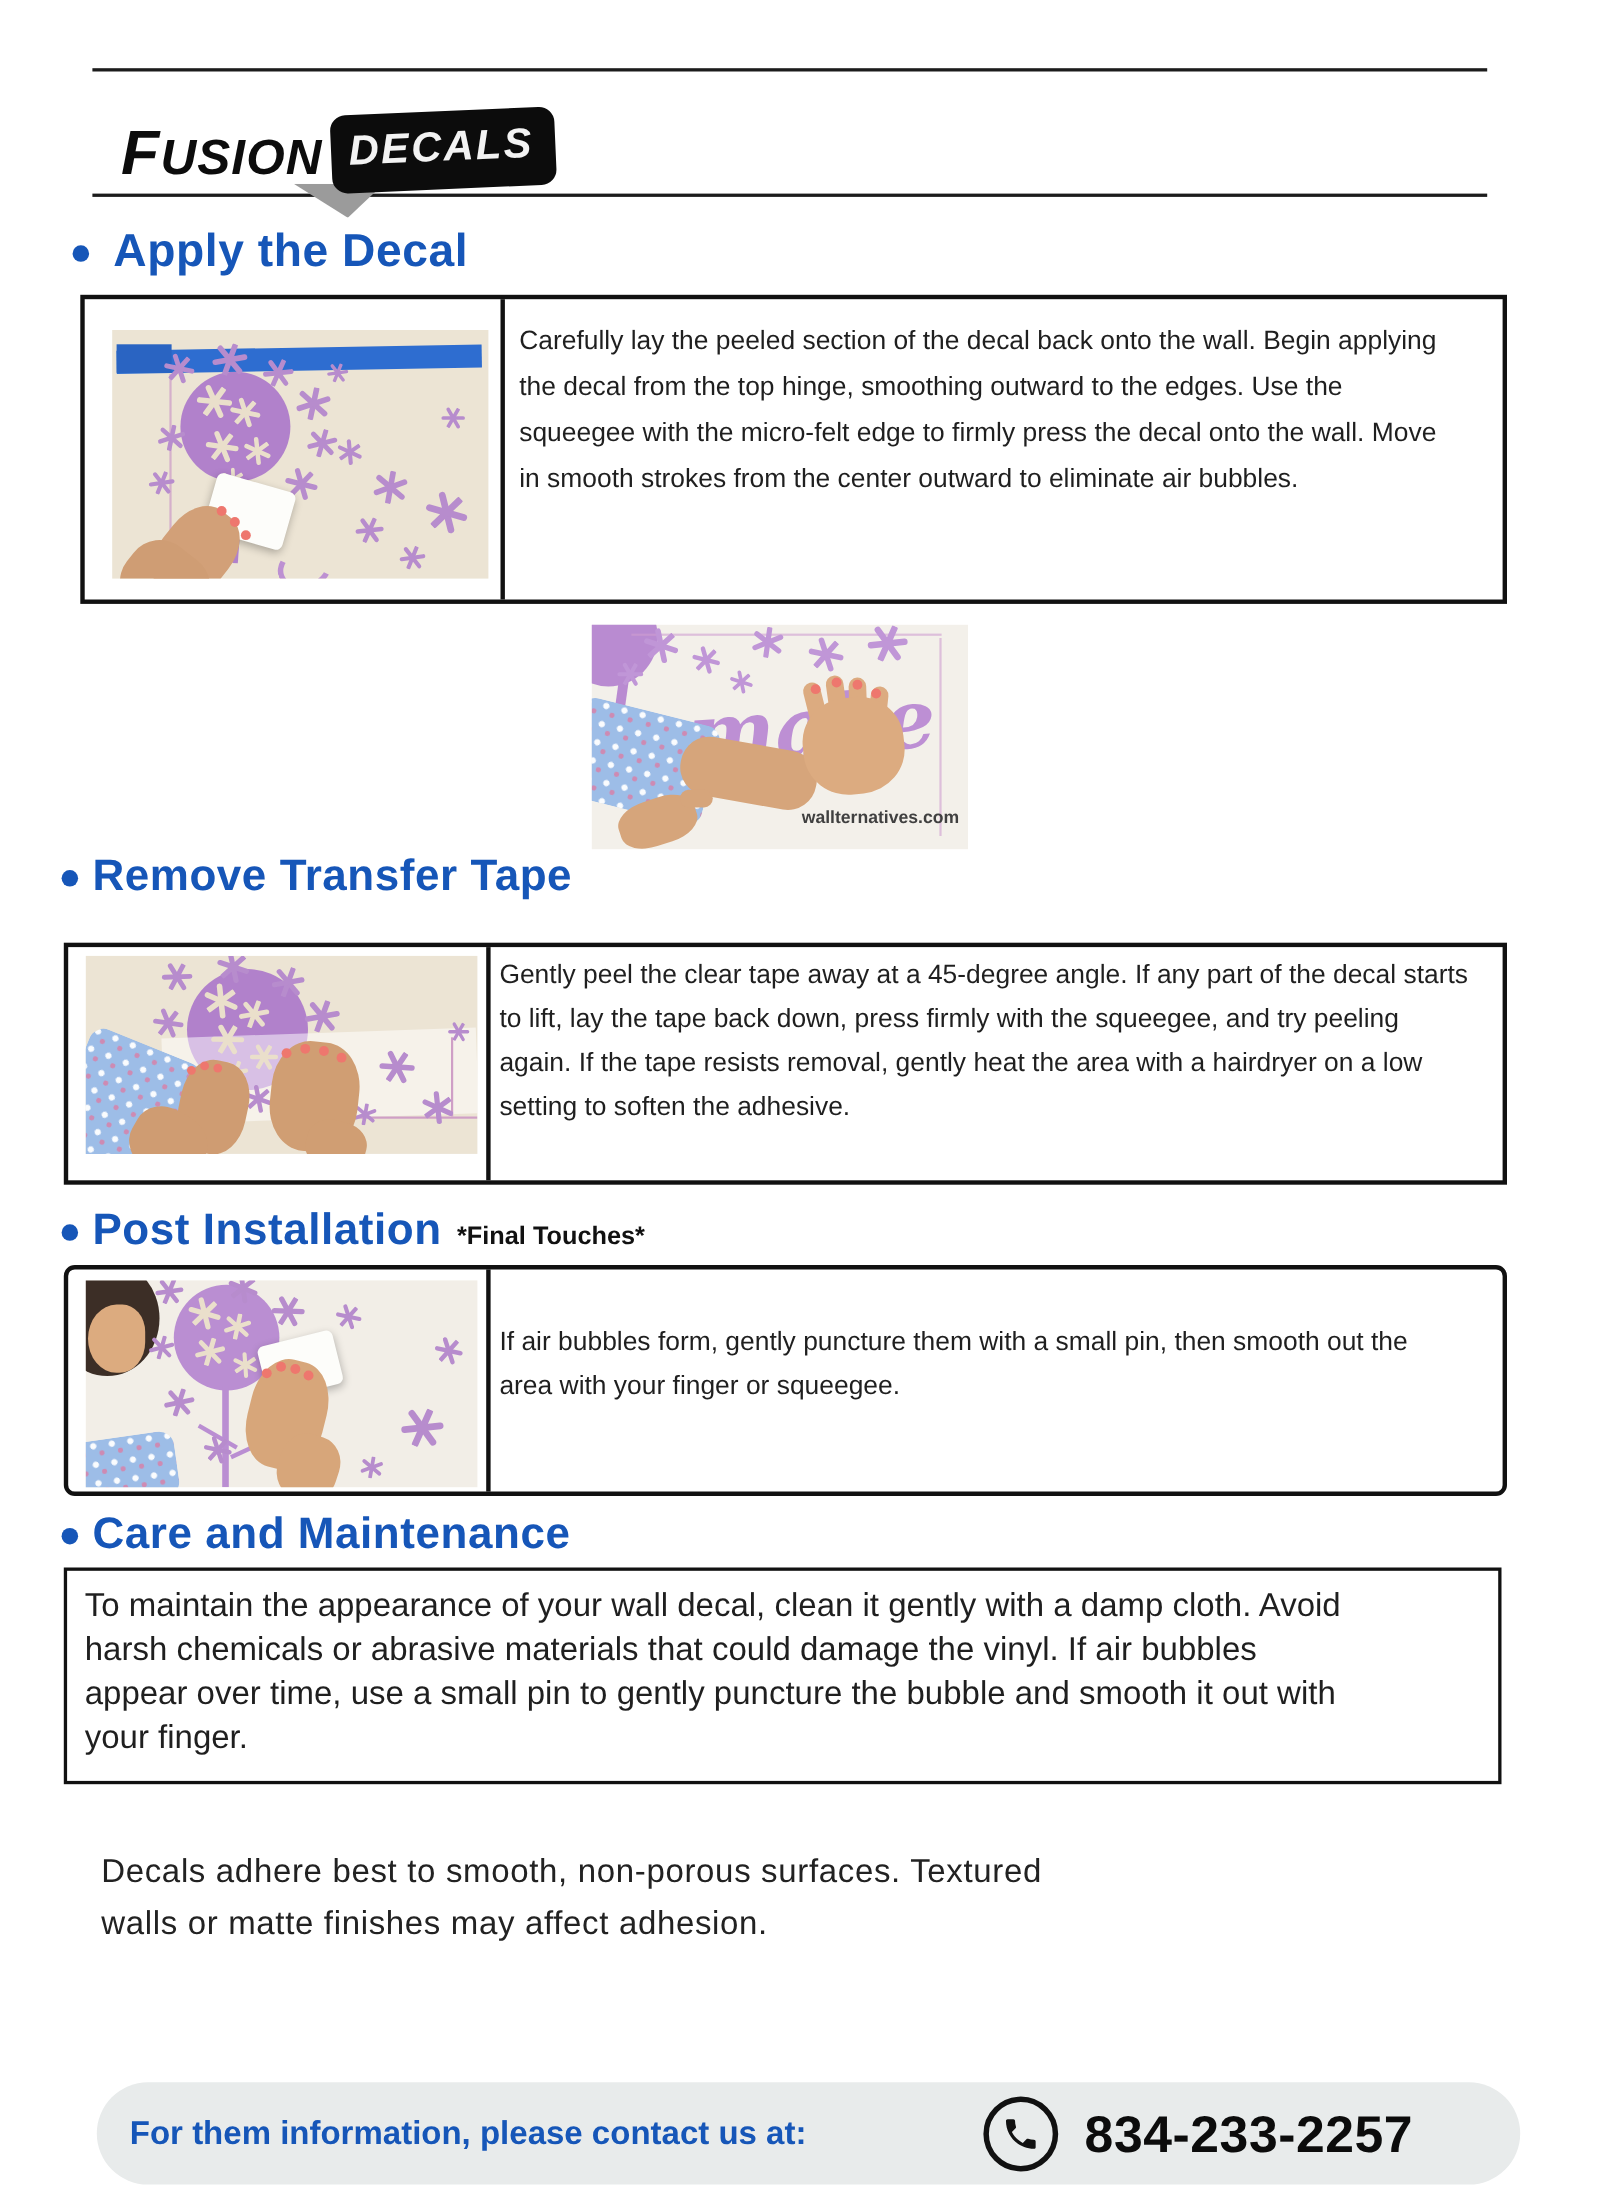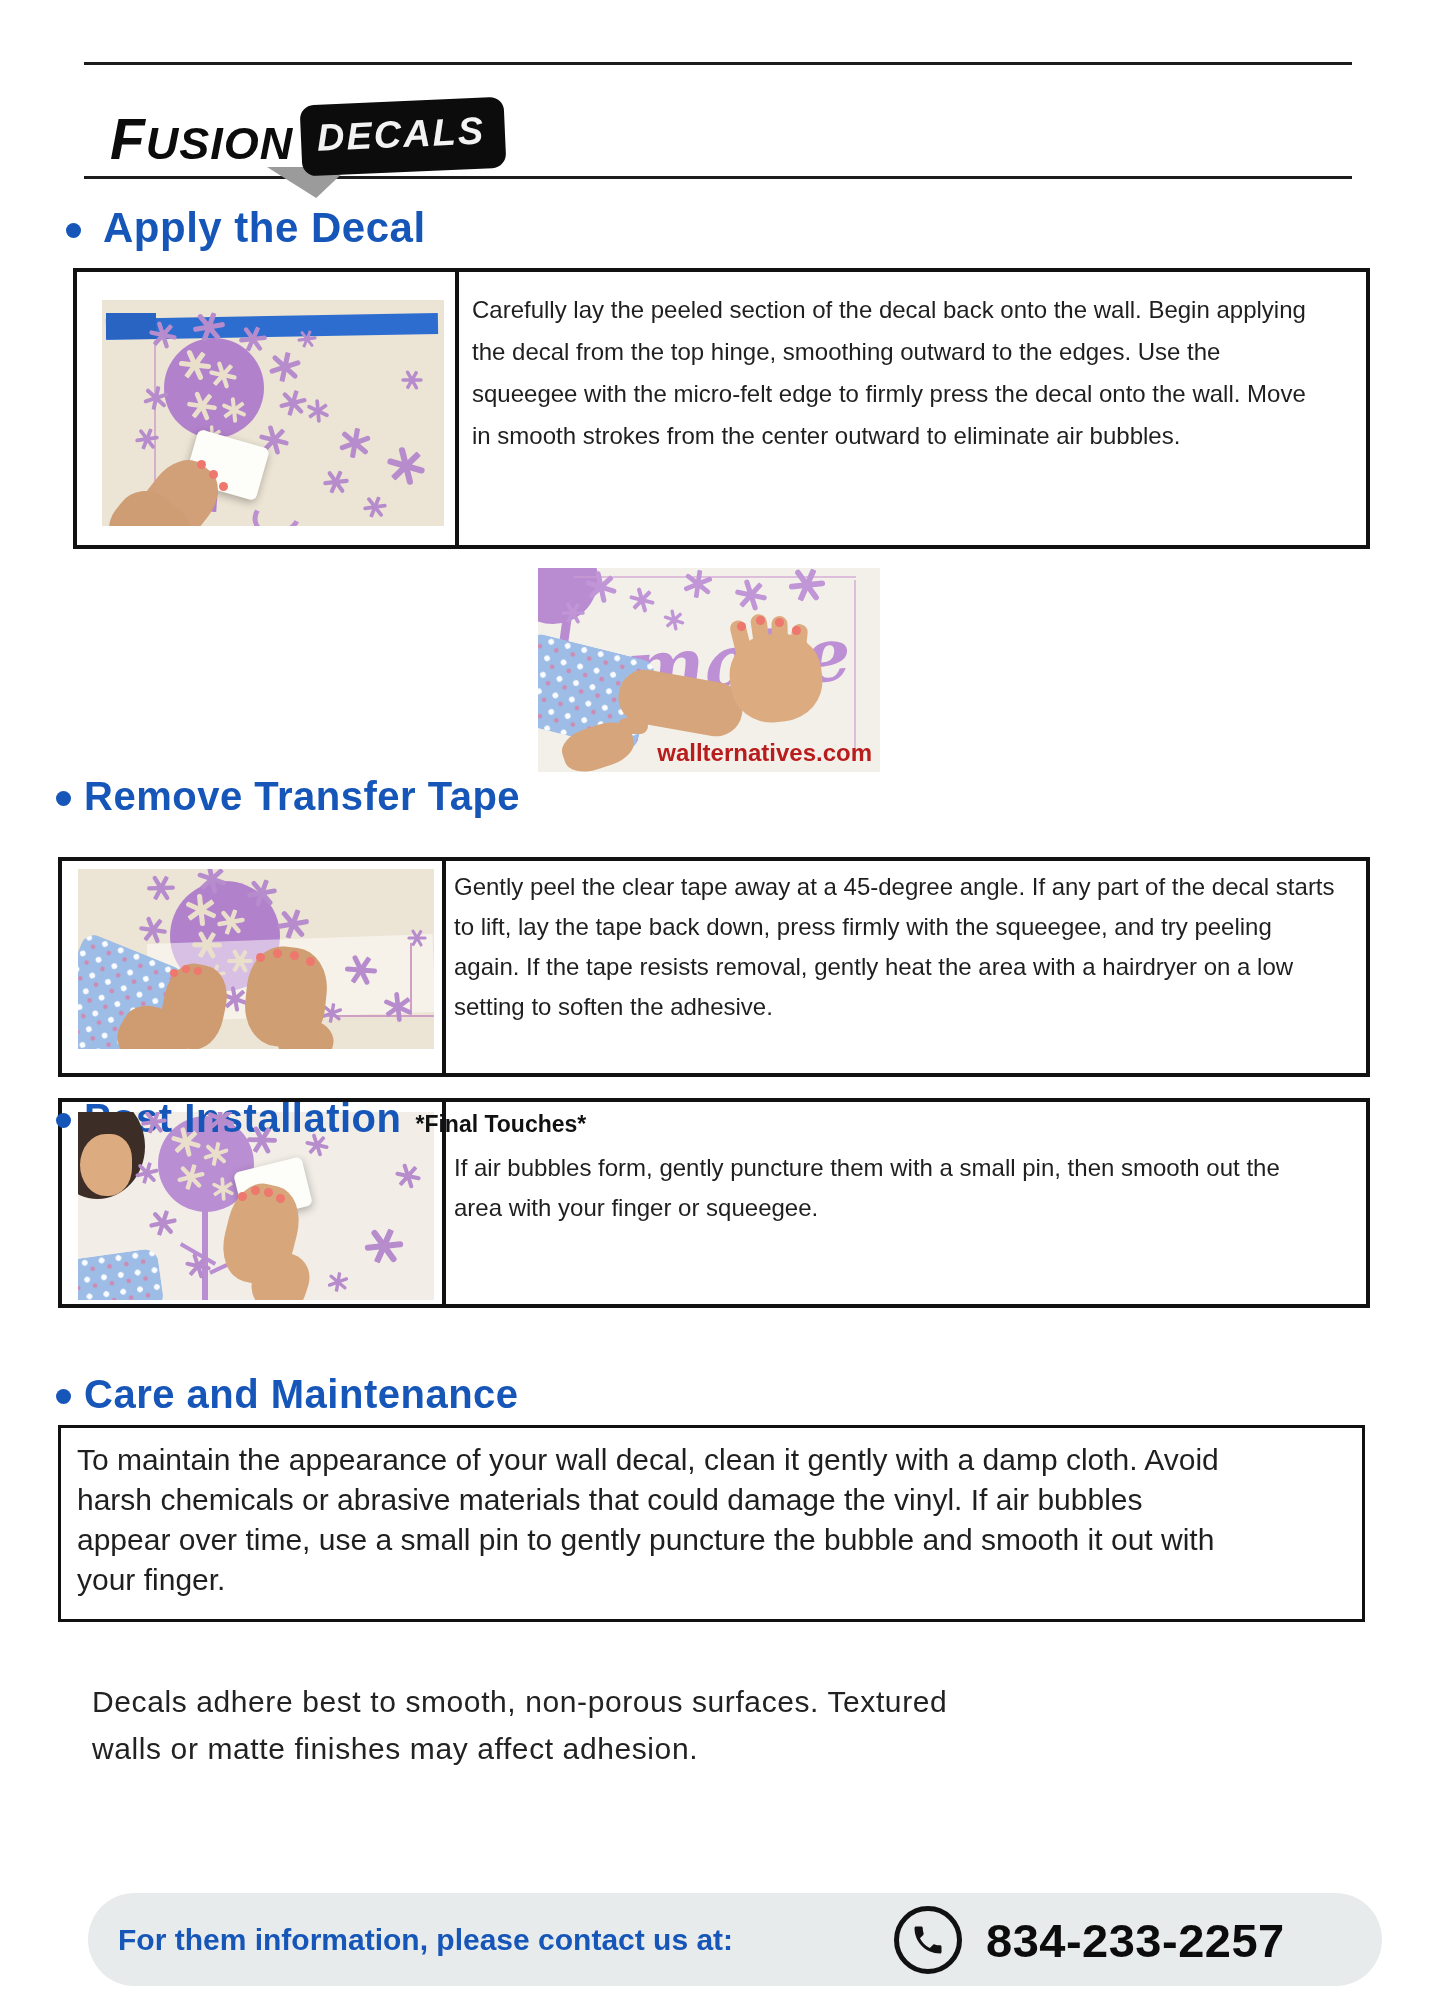--- a/index.html
+++ b/index.html
@@ -31,21 +31,21 @@
   #head-apply{left:66px;top:204px;}
   #head-apply .sec-title{margin-left:22px;font-size:42px;}
   #head-remove{left:56px;top:774px;}
   #head-post{left:56px;top:1096px;}
   #head-care{left:56px;top:1372px;}
 
   
   .tbl{position:absolute;border:4px solid var(--border-black,#111);background:#fff;}
   #tbl-apply{left:73px;top:268px;width:1289px;height:273px;}
   #tbl-remove{left:58px;top:857px;width:1304px;height:212px;}
-  #tbl-post{left:58px;top:1098px;width:1304px;height:202px;}
+  #tbl-post{left:58px;top:1150px;width:1304px;height:202px;border-radius:10px;}
   .cell-img{position:absolute;left:0;top:0;bottom:0;border-right:4px solid var(--border-black,#111);}
   #tbl-apply .cell-img{width:378px;}
   #tbl-remove .cell-img,#tbl-post .cell-img{width:380px;}
   .cell-text{position:absolute;}
   .cell-text p{margin:0;font-size:24px;color:var(--text-ink,#1f1f1f);}
   #tbl-apply .cell-text{left:395px;top:17px;width:845px;}
   #tbl-apply .cell-text p{line-height:42px;}
   #tbl-remove .cell-text{left:392px;top:6px;width:885px;}
   #tbl-remove .cell-text p{line-height:40px;}
   #tbl-post .cell-text{left:392px;top:46px;width:880px;}
@@ -91,22 +91,22 @@
   .floral{position:absolute;background-color:var(--sleeve-blue,#9dbde7);
           background-image:radial-gradient(circle at 5px 5px,rgba(255,255,255,.95) 2.5px,transparent 3.2px),
                            radial-gradient(circle at 12px 12px,rgba(214,130,170,.85) 2px,transparent 2.7px);
           background-size:17px 17px;border-radius:14px;z-index:4;}
   .pline{position:absolute;background:#d0a2c8;z-index:2;}
   .tape{position:absolute;background:var(--tape-blue,#2e6dd0);z-index:2;}
   .band{position:absolute;background:rgba(255,255,255,.5);z-index:2;}
   .caption-script{position:absolute;left:88px;top:50px;z-index:1;
                   font-family:"DejaVu Serif",serif;font-style:italic;font-weight:700;
                   font-size:74px;color:#bd8fd4;transform:rotate(-4deg);}
-  .watermark{position:absolute;right:8px;bottom:5px;z-index:5;font-weight:700;
-             font-size:24px;color:#b91c1c;}
+  .watermark{position:absolute;right:8px;bottom:19px;z-index:5;font-weight:700;
+             font-size:16px;color:#404040;}
 </style>
 </head>
 <body>
 
 <div class="page">
 
   <svg width="0" height="0" style="position:absolute" aria-hidden="true">
     <symbol id="star6" viewBox="-10 -10 20 20">
       <g stroke="currentColor" stroke-width="3.4" stroke-linecap="round" fill="none">
         <line x1="0" y1="-9" x2="0" y2="9"></line>

